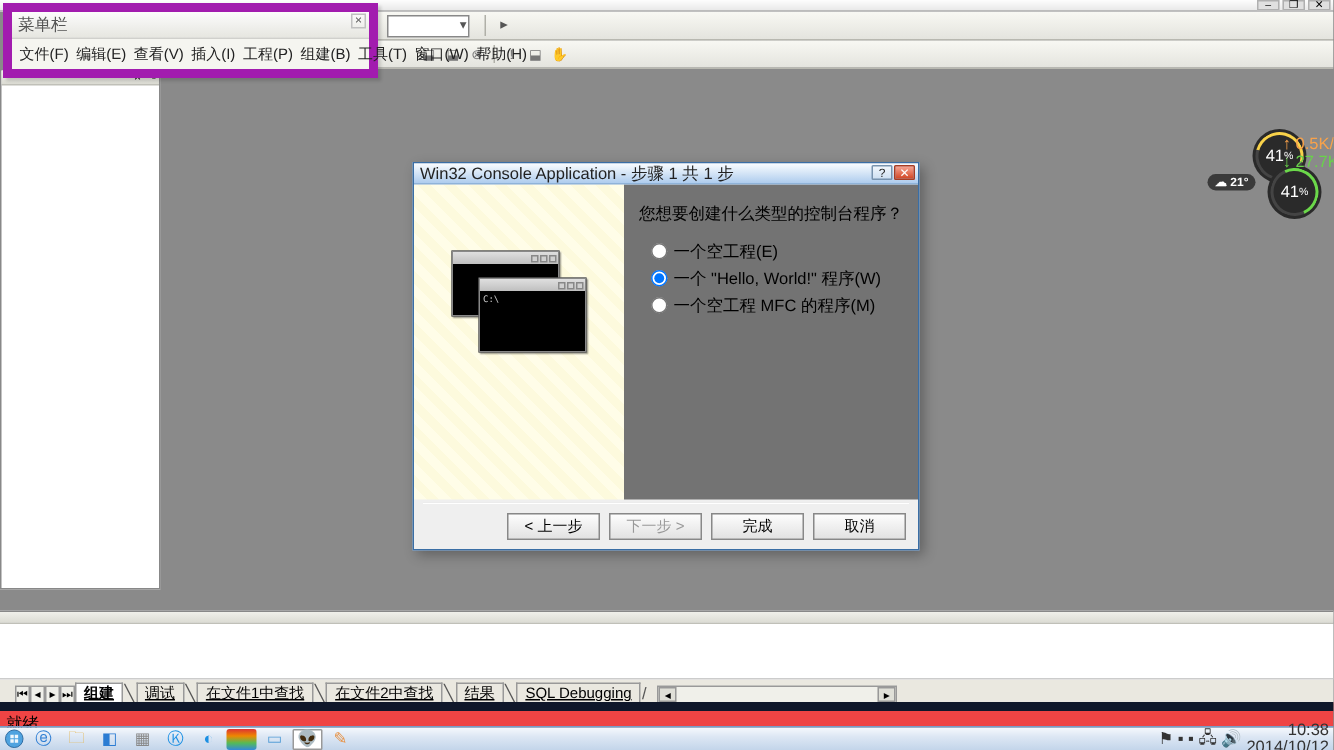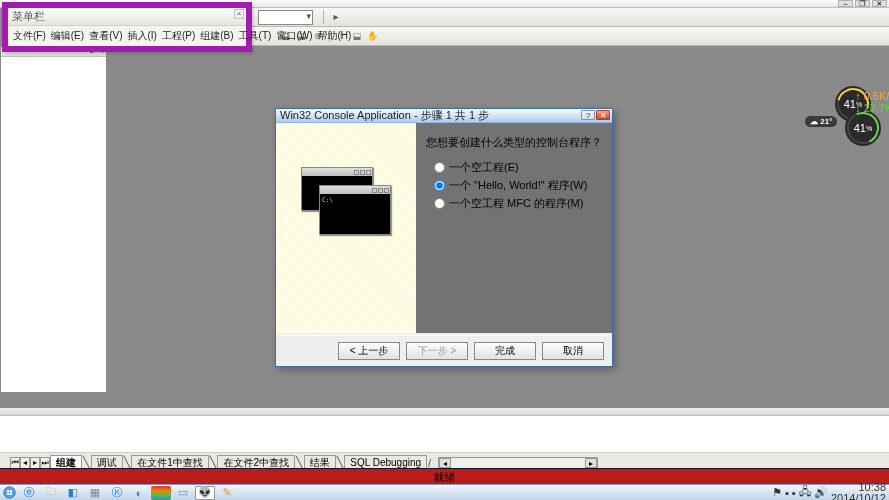--- a/index.html
+++ b/index.html
@@ -22,28 +22,28 @@
 .left-panel { position: absolute; top: 46px; left: 0; width: 107px; height: 347px; background: #fff; border: 1px solid #888; }
 .left-panel .hdr { height: 10px; background: linear-gradient(#f0f0ea,#dcdcd4); border-bottom: 1px solid #c0c0b8; position: relative; }
 .left-panel .hdr .x { position: absolute; right: 12px; top: 0; font-size: 8px; }
 .left-panel .hdr .pin { position: absolute; right: 2px; top: 0; font-size: 8px; }
 .main-area { position: absolute; top: 46px; left: 107px; right: 0; bottom: 107px; background: #8a8a8a; }
 .bottom-panel { position: absolute; bottom: 32px; left: 0; right: 0; height: 61px; background: #fff; border-top: 1px solid #888; }
 .bottom-panel .hdr { height: 8px; background: linear-gradient(#f0f0ea,#dcdcd4); border-bottom: 1px solid #c0c0b8; position: relative; }
 .bottom-panel .content { height: 37px; background: #fff; border-bottom: 1px solid #ccc; position: relative; }
 .bottom-panel .tabs { height: 16px; display: flex; align-items: flex-end; padding-left: 10px; font-size: 10px; background: #eae8e0; }
 .bottom-panel .tabs .nav { width: 10px; height: 12px; border: 1px solid #999; background: #f0f0ea; text-align: center; line-height: 10px; font-size: 8px; margin-right: 0; }
-.bottom-panel .tabs .tab { padding: 0 5px; height: 14px; line-height: 14px; border: 1px solid #999; border-bottom: none; background: #eae8e0; cursor: default; font-size: 10px; }
+.bottom-panel .tabs .tab { padding: 0 5px; height: 14px; line-height: 14px; border: 1px solid #999; border-bottom: none; background: #eae8e0; cursor: default; font-size: 10px; text-decoration: underline; }
 .bottom-panel .tabs .tab.active { background: #fff; font-weight: bold; }
 .bottom-panel .tabs .pipe { padding: 0 1px; color: #555; }
 .bottom-panel .tabs .scrollbar { flex: 0 0 160px; height: 12px; margin-left: 6px; border: 1px solid #999; background: #f0f0ea; position: relative; }
 .bottom-panel .tabs .scrollbar .arrow { position: absolute; width: 12px; height: 10px; top: 0; background: #e0e0d8; border: 1px solid #999; text-align: center; font-size: 8px; line-height: 9px; }
 .bottom-panel .tabs .scrollbar .arrow.l { left: 0; }
 .bottom-panel .tabs .scrollbar .arrow.r { right: 0; }
-.statusbar { position: absolute; bottom: 16px; left: 0; right: 0; height: 16px; background: #b91c1c; border-top: 1px solid #0f172a; padding: 1px 4px; font-size: 10px; text-align: center; }
+.statusbar { position: absolute; bottom: 16px; left: 0; right: 0; height: 16px; background: #ef4444; border-top: 6px solid #0f172a; padding: 1px 4px; font-size: 10px; }
 .taskbar { position: absolute; bottom: 0; left: 0; right: 0; height: 16px; background: linear-gradient(#f6f9fd,#dde7f4 40%,#c3d5ea); border-top: 1px solid #7a9cc6; display: flex; align-items: center; }
 .taskbar .start { width: 18px; height: 16px; display: flex; align-items: center; justify-content: center; }
 .taskbar .start svg { width: 13px; height: 13px; }
 .taskbar .task { width: 20px; height: 14px; margin: 0 1px; display: flex; align-items: center; justify-content: center; font-size: 11px; border-radius: 1px; }
 .taskbar .tray { margin-left: auto; display: flex; align-items: center; padding-right: 3px; gap: 3px; font-size: 9px; color: #333; }
 .taskbar .clock { text-align: right; line-height: 1; font-size: 8px; }
 .dialog { position: absolute; top: 108px; left: 275px; width: 338px; height: 259px; background: #efefef; border: 1px solid #3a6ea5; box-shadow: 3px 3px 8px rgba(0,0,0,.3); z-index: 20; }
 .dialog-title { height: 14px; background: linear-gradient(#f9fcff,#d8e7f7 45%,#aeccee); border-bottom: 1px solid #8fb3d9; display: flex; align-items: center; padding: 0 4px; position: relative; font-size: 10px; color: #222; }
 .dialog-title .winbtns { position: absolute; right: 2px; top: 1px; display: flex; gap: 1px; }
 .dialog-title .winbtns div { width: 14px; height: 10px; font-size: 8px; text-align: center; line-height: 9px; border: 1px solid #7893ae; background: linear-gradient(#f0f6fc,#cfe0f1); border-radius: 1px; }

